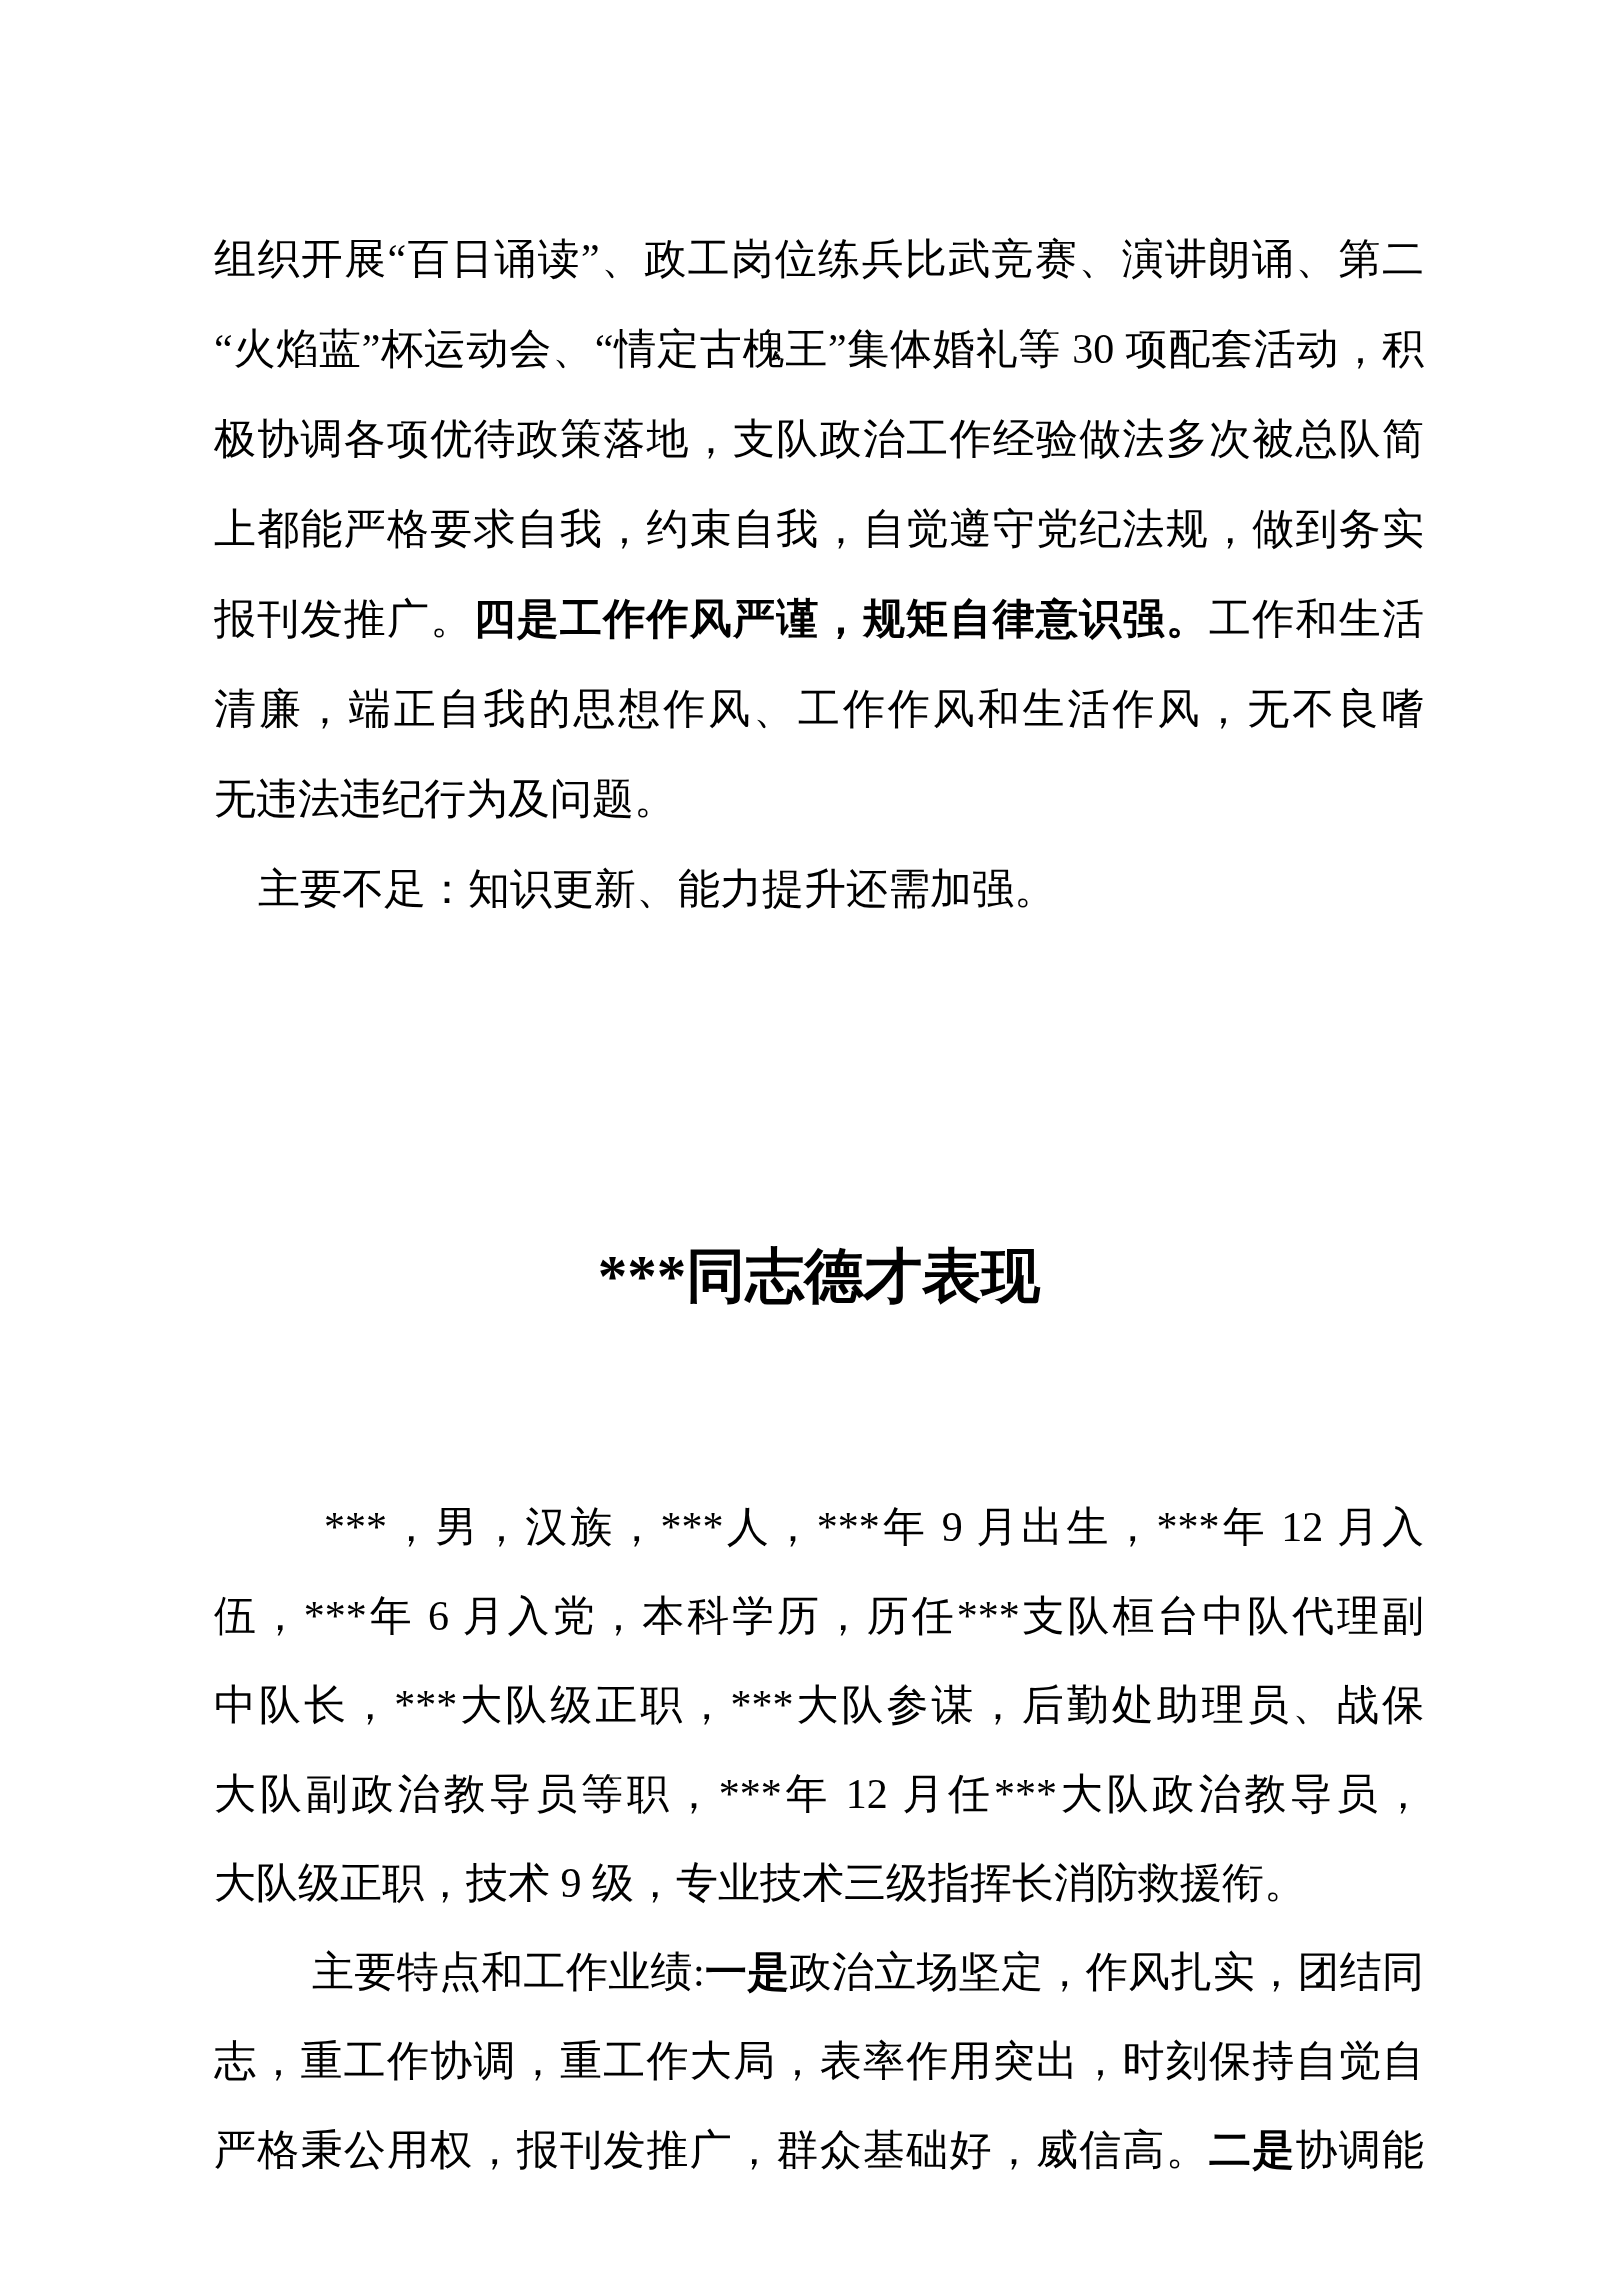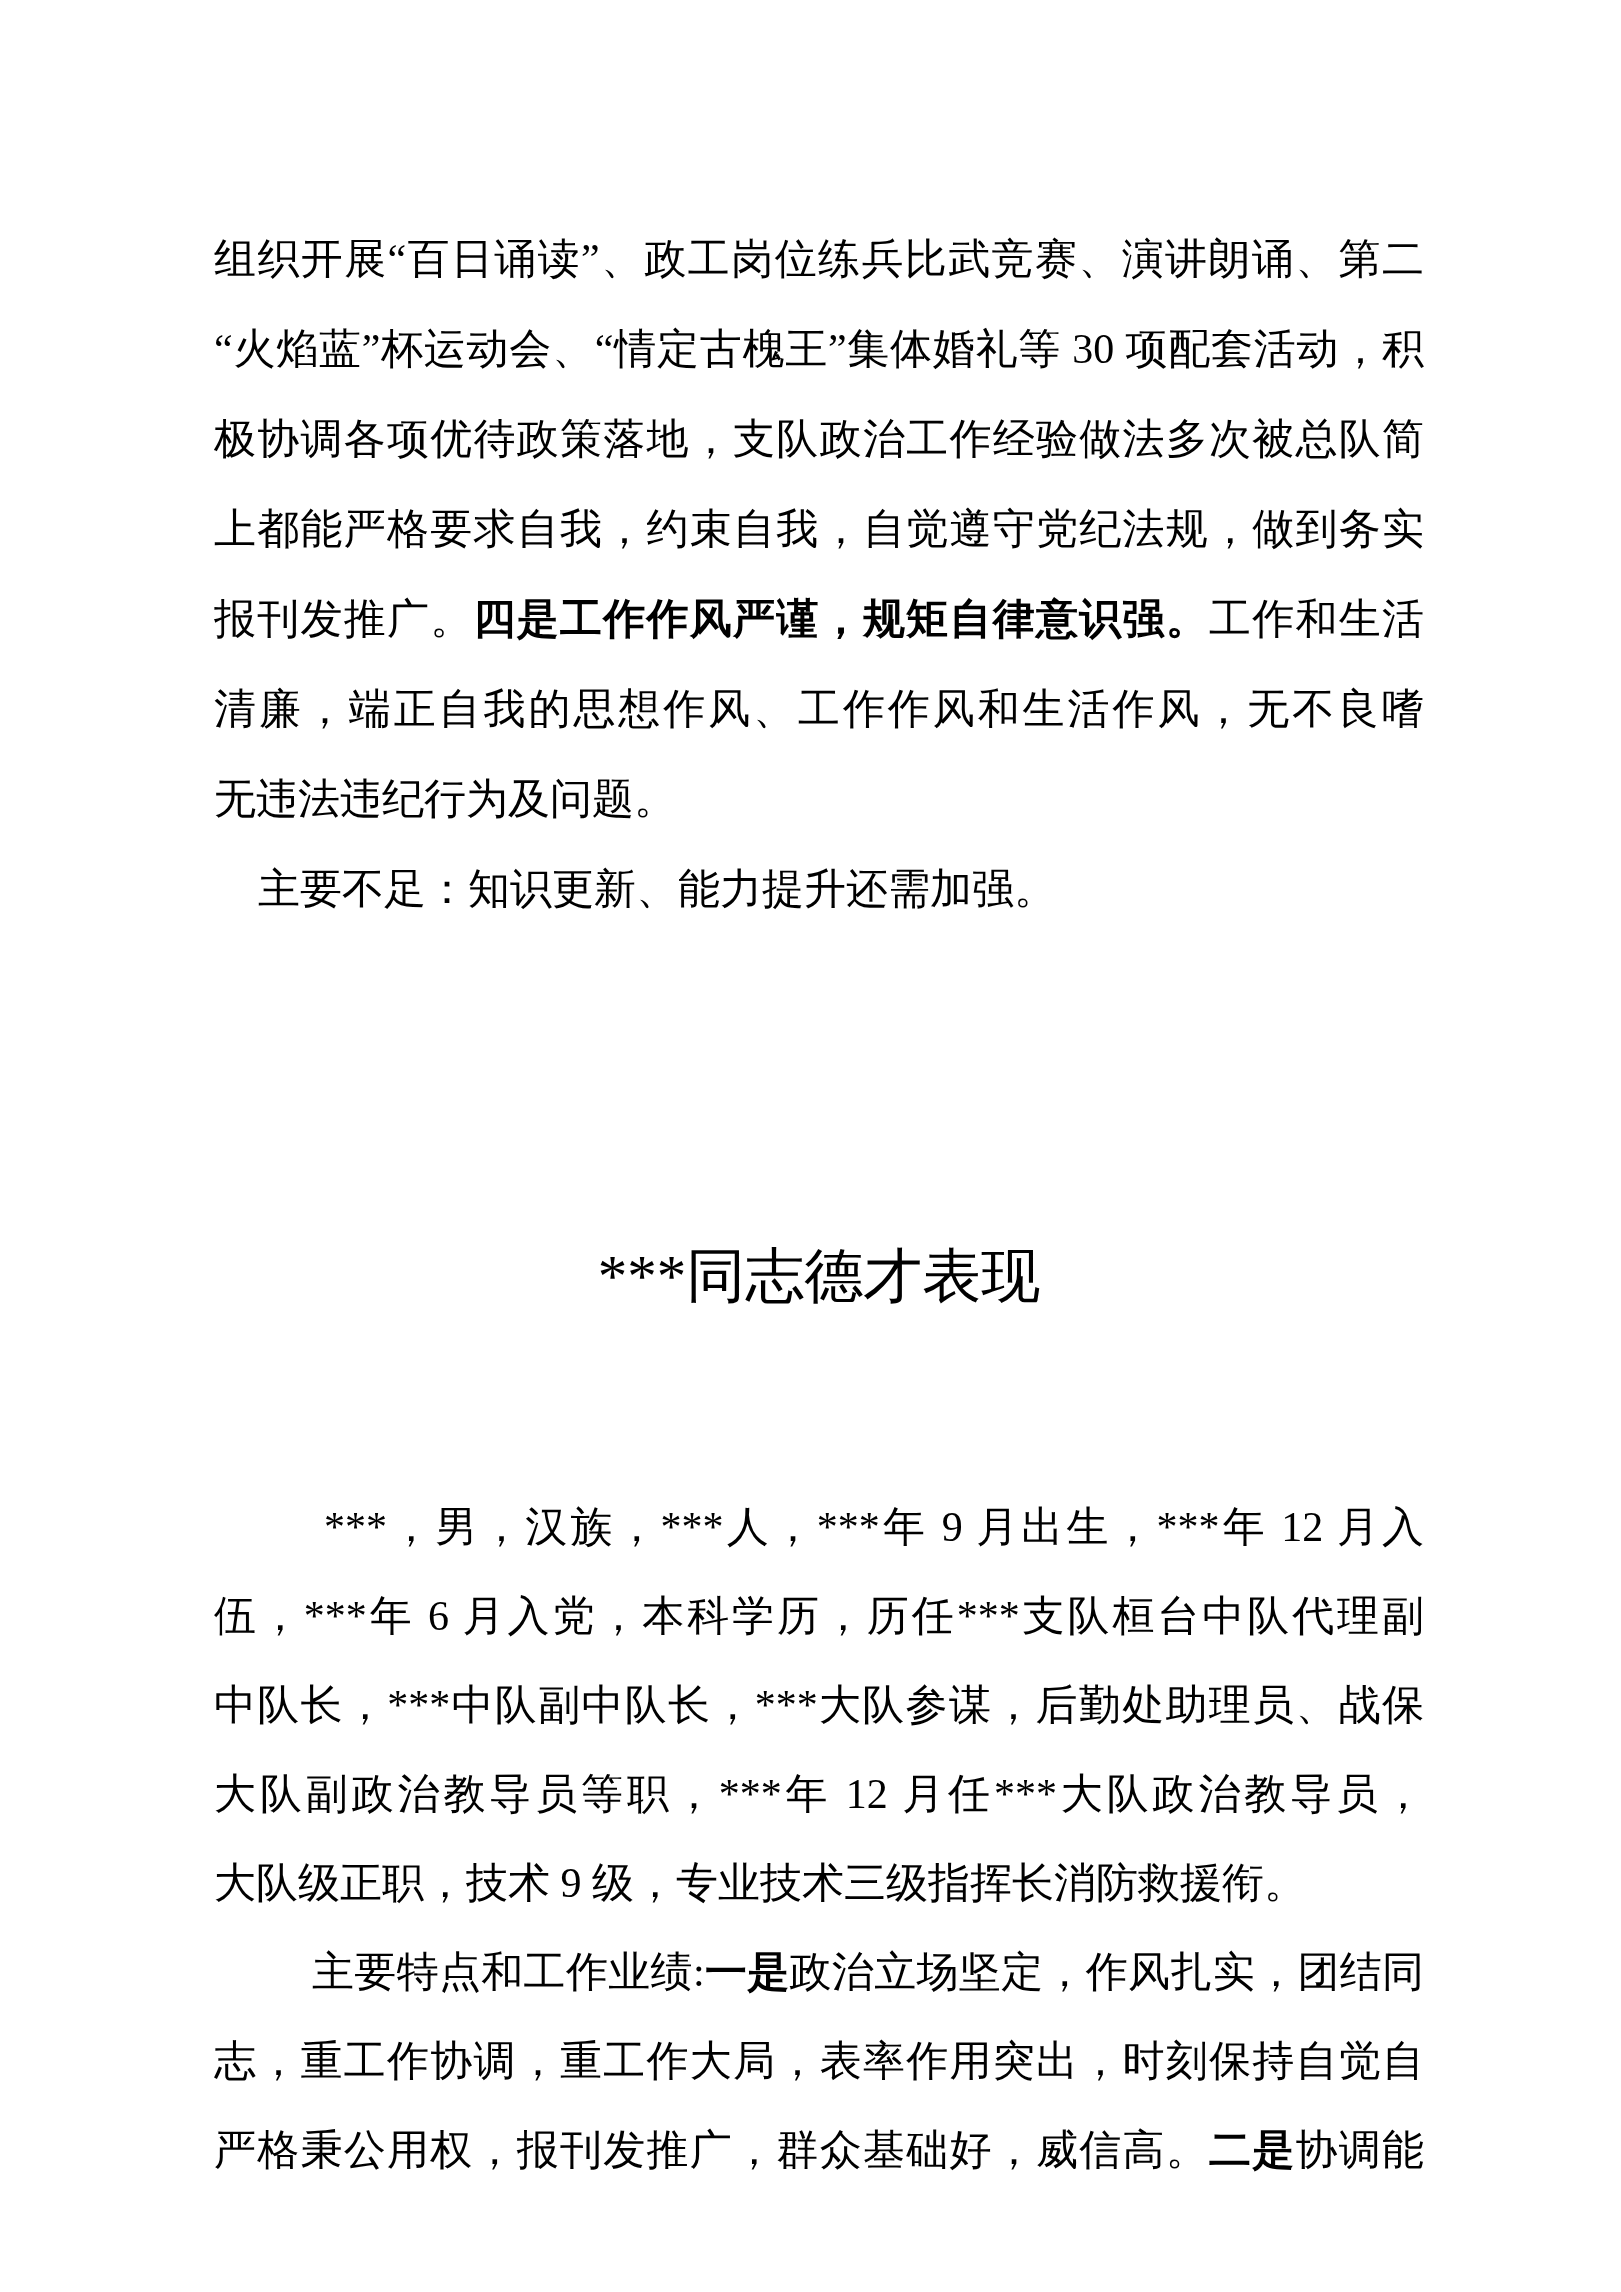--- a/index.html
+++ b/index.html
@@ -47,21 +47,21 @@
   .line .b { font-weight: bold; }
   .doc-title {
     position: absolute;
     left: 214px;
     width: 1210px;
     top: 1227px;
     height: 98px;
     margin: 0;
     font-size: 59px;
     line-height: 98px;
-    font-weight: 400;
+    font-weight: 700;
     text-align: center;
   }
 </style>
 </head>
 <body>
 
 <div class="page">
   <div class="textblock sec1">
       <div class="line justify"><span>组织开展“百日诵读”、政工岗位练兵比武竞赛、演讲朗诵、第二届</span></div>
       <div class="line justify"><span>“火焰蓝”杯运动会、“情定古槐王”集体婚礼等 30 项配套活动，积</span></div>
@@ -71,21 +71,21 @@
       <div class="line justify"><span>清廉，端正自我的思想作风、工作作风和生活作风，无不良嗜好，</span></div>
       <div class="line"><span>无违法违纪行为及问题。</span></div>
       <div class="line" style="padding-left: 44px;"><span>主要不足：知识更新、能力提升还需加强。</span></div>
     </div>
 
   <h1 class="doc-title">***同志德才表现</h1>
 
   <div class="textblock sec2">
       <div class="line justify" style="padding-left: 110px;"><span>***，男，汉族，***人，***年 9 月出生，***年 12 月入</span></div>
       <div class="line justify"><span>伍，***年 6 月入党，本科学历，历任***支队桓台中队代理副</span></div>
-      <div class="line justify"><span>中队长，***中队副中队长，***大队参谋，后勤处助理员、战保</span></div>
+      <div class="line justify"><span>中队长，***大队级正职，***大队参谋，后勤处助理员、战保</span></div>
       <div class="line justify"><span>大队副政治教导员等职，***年 12 月任***大队政治教导员，</span></div>
       <div class="line"><span>大队级正职，技术 9 级，专业技术三级指挥长消防救援衔。</span></div>
       <div class="line justify" style="padding-left: 98px;"><span>主要特点和工作业绩:</span><span class="b">一是</span><span>政治立场坚定，作风扎实，团结同</span></div>
       <div class="line justify"><span>志，重工作协调，重工作大局，表率作用突出，时刻保持自觉自省，</span></div>
       <div class="line justify"><span>严格秉公用权，报刊发推广，群众基础好，威信高。</span><span class="b">二是</span><span>协调能</span></div>
     </div>
 </div>
 
 
 </body></html>

